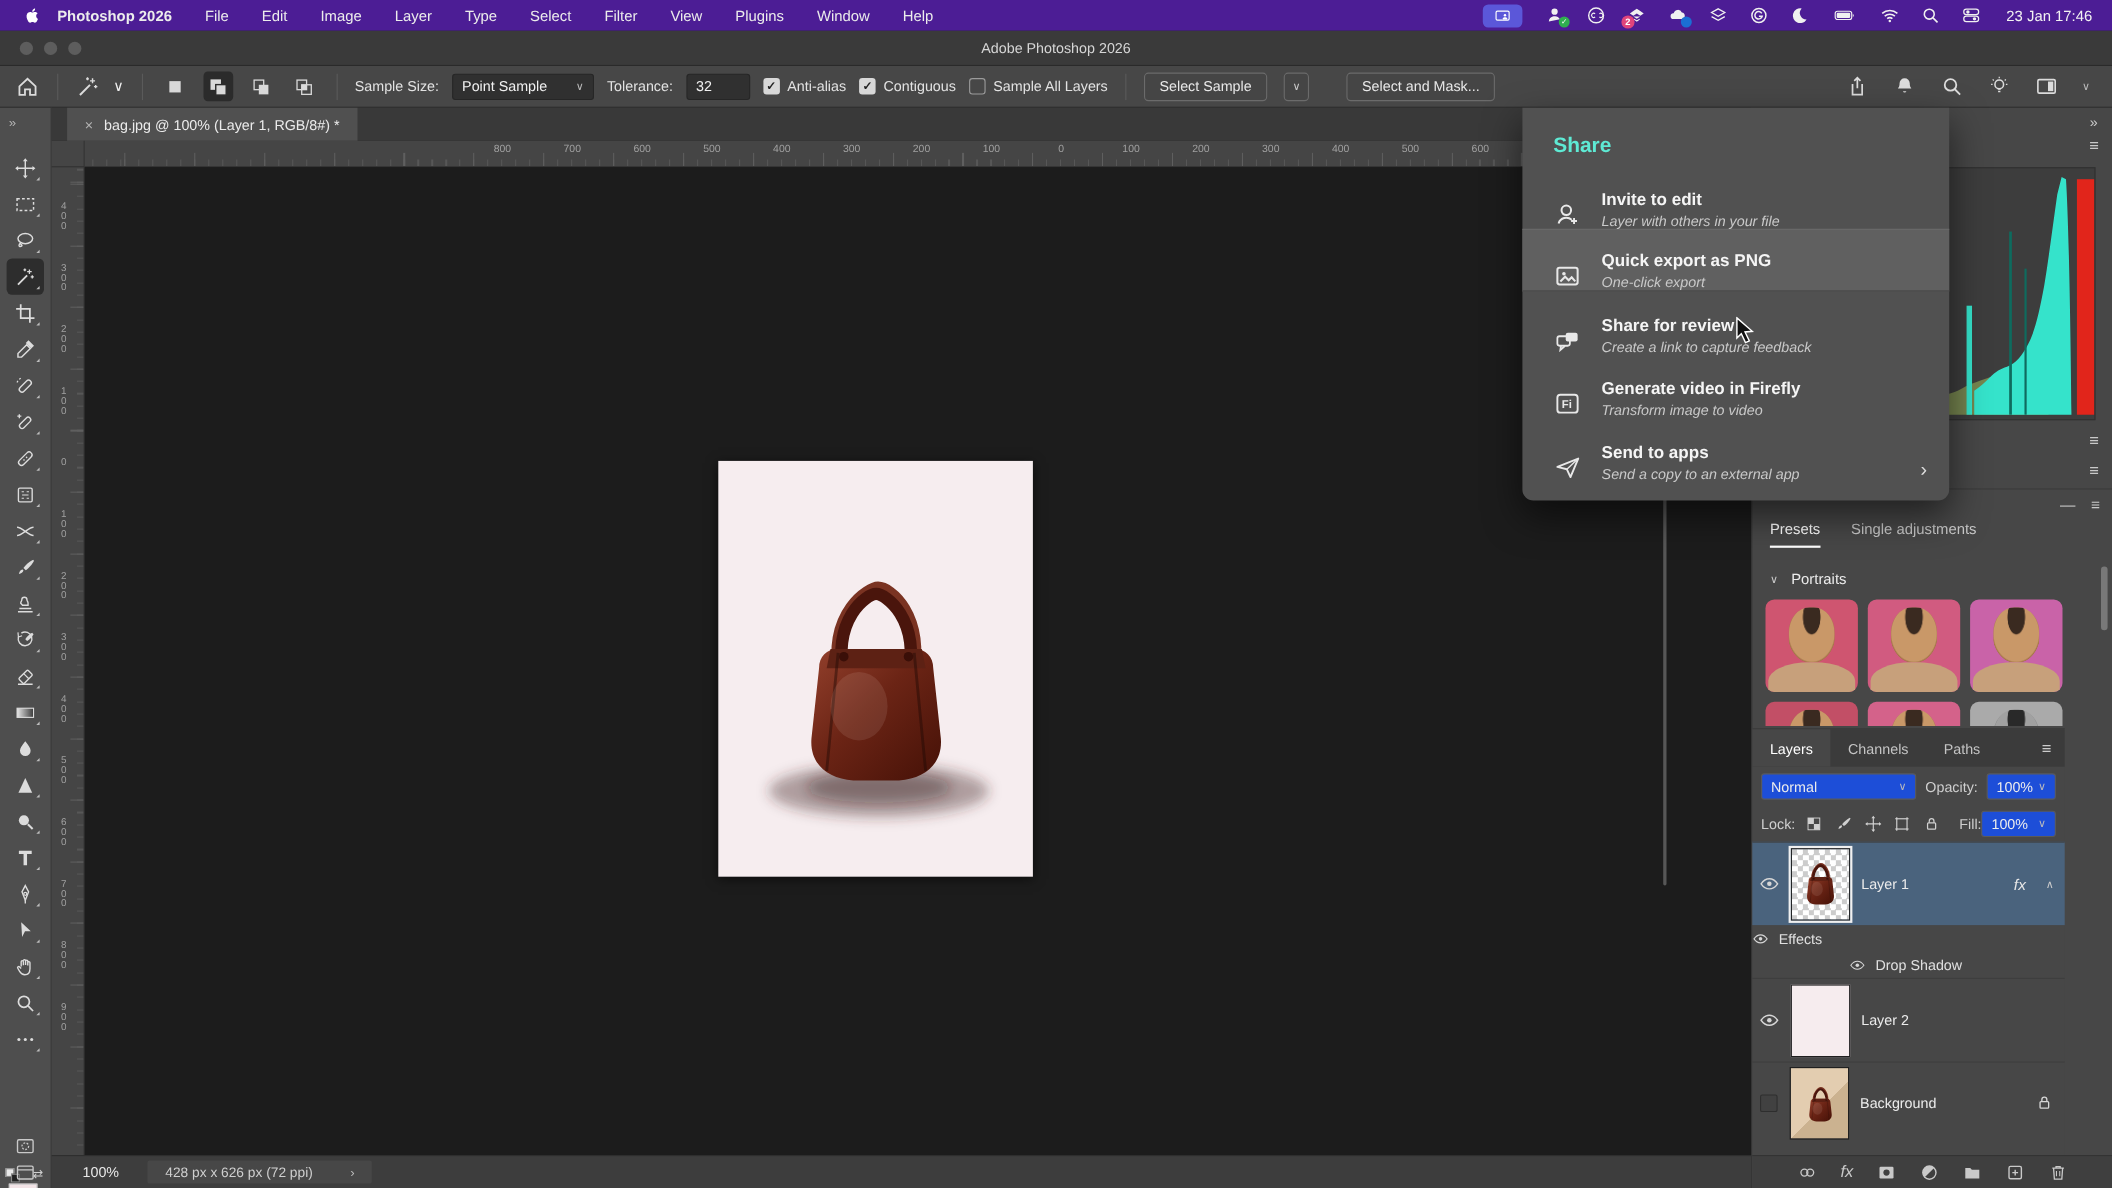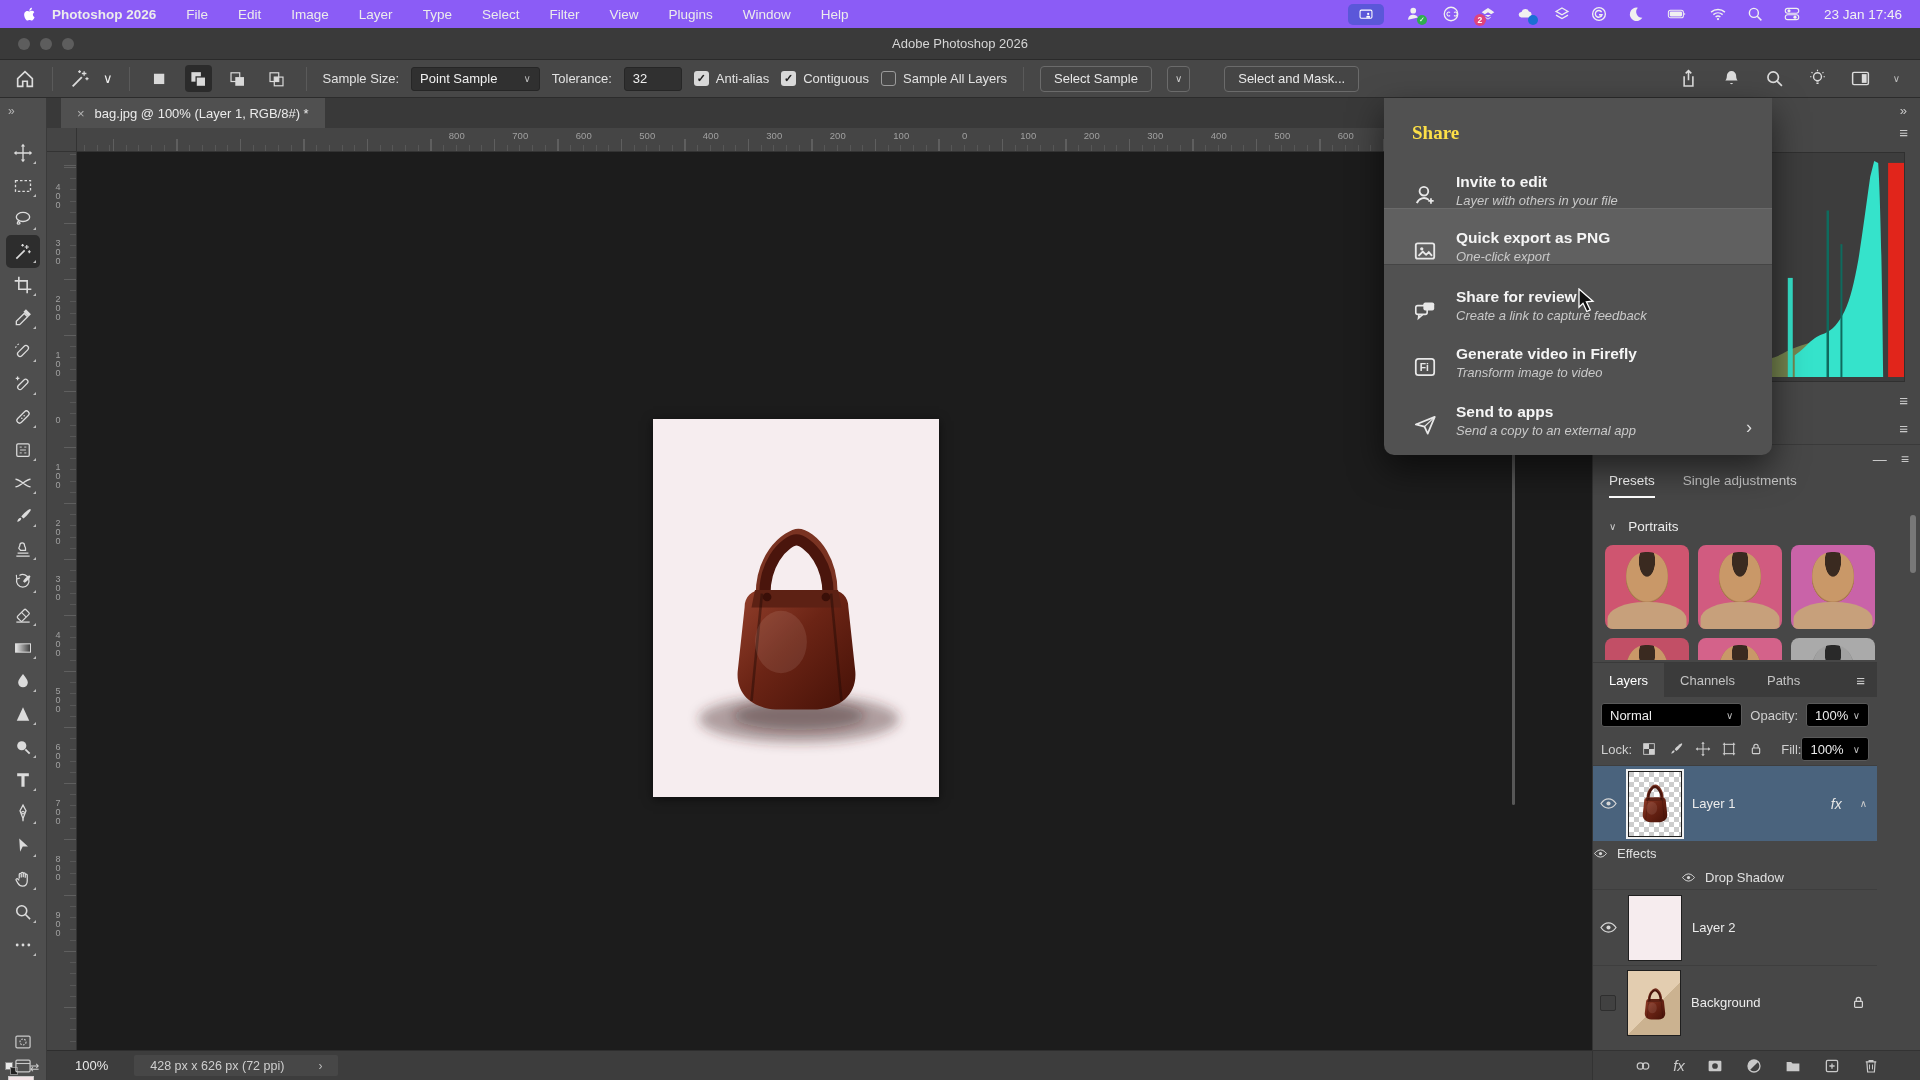--- a/index.html
+++ b/index.html
@@ -1,21 +1,21 @@
 <!DOCTYPE html>
 <html><head>
 <meta charset="utf-8">
 <style>
   * { box-sizing: border-box; margin:0; padding:0; }
   html,body { width:1920px; height:1080px; overflow:hidden; }
   body { font-family:"Liberation Sans", sans-serif; background:#1d1d1d; position:relative; color:#ddd; }
   .abs { position:absolute; }
 
   
-  #menubar { left:0; top:0; width:1920px; height:28px; background:#8b5cf6; display:flex; align-items:center; color:#ececec; font-size:13.5px; }
+  #menubar { left:0; top:0; width:1920px; height:28px; background:#4c1d95; display:flex; align-items:center; color:#ececec; font-size:13.5px; }
   #menubar .apple { margin:0 14px 0 22px; width:16px; height:16px; color:#fff; }
   .mb-items { display:flex; align-items:center; gap:30px; }
   .mb-items span { cursor:default; }
   .mb-items span:first-child { font-weight:bold; }
   #mb-right { margin-left:auto; display:flex; align-items:center; gap:19px; padding-right:18px; }
   .sico { width:18px; height:18px; color:#f0f0f0; position:relative; display:inline-flex; align-items:center; justify-content:center; }
   .sico svg { width:18px; height:18px; }
   #mirror-chip { background:#5b57d9; border-radius:5px; width:36px; height:21px; display:flex; align-items:center; justify-content:center; margin-right:2px; }
   #mirror-chip svg { width:20px; height:15px; color:#fff; }
   .badge { position:absolute; left:-5px; bottom:-3px; width:12px; height:12px; border-radius:50%; background:#e0447c; color:#fff; font-size:8.5px; font-weight:bold; display:flex; align-items:center; justify-content:center; }
@@ -110,21 +110,21 @@
   #adj-scroll { position:absolute; right:5px; top:70px; width:6px; height:58px; border-radius:3px; background:#787878; }
 
   
   #layers { position:absolute; left:0; top:564px; width:284px; height:418px; background:#474747; border-top:1px solid #3a3a3a; font-size:13px; }
   #layer-tabs { height:34px; background:#3b3b3b; display:flex; align-items:stretch; position:relative; }
   .ltab { display:flex; align-items:center; padding:0 16px; color:#c4c4c4; }
   .ltab.active { background:#474747; color:#fff; }
   #layer-tabs .menu { position:absolute; right:12px; top:9px; color:#ccc; font-size:15px; }
   .lrow { display:flex; align-items:center; padding:0 8px; gap:8px; color:#d8d8d8; }
   #blendrow { height:36px; }
-  .selbox { background:#000000; border:1px solid #5a5a5a; border-radius:3px; height:24px; display:flex; align-items:center; padding:0 8px; color:#ececec; }
+  .selbox { background:#1d4ed8; border:1px solid #5a5a5a; border-radius:3px; height:24px; display:flex; align-items:center; padding:0 8px; color:#ececec; }
   #blend-dd { width:166px; justify-content:space-between; }
   .valbox { width:72px; justify-content:space-between; }
   .chev-s { font-size:10px; color:#bbb; }
   #lockrow { height:32px; gap:0; }
   #lockrow .lk { width:29px; height:22px; display:flex; align-items:center; justify-content:center; color:#d0d0d0; }
   #lockrow .lk svg { width:16px; height:16px; }
   .llabel { color:#cfcfcf; }
   .layerrow { display:flex; align-items:center; gap:10px; height:76px; padding:0 10px 0 6px; border-top:1px solid #3e3e3e; position:relative; }
   .layerrow.sel { background:#4a637d; }
   .eye { width:19px; height:19px; color:#d6d6d6; flex:none; }
@@ -135,21 +135,21 @@
   .fx { font-style:italic; color:#e6e6e6; font-size:14px; }
   .fxchev { font-size:10px; color:#ccc; margin-left:8px; }
   .effrow { display:flex; align-items:center; gap:9px; height:24px; color:#e0e0e0; }
   .effrow .eye { width:15px; height:15px; }
   #bottombar { position:absolute; left:0; bottom:0; width:328px; height:30px; background:#3f3f3f; border-top:1px solid #333; display:flex; align-items:center; justify-content:center; gap:21px; }
   #bottombar svg { width:18px; height:18px; color:#c9c9c9; }
   .emptyvis { width:16px; height:16px; border:1px solid #2e2e2e; background:#414141; border-radius:2px; flex:none; margin:0 1px; }
 
   
   #sharemenu { left:1384px; top:98px; width:388px; height:357px; background:#515151; border-radius:0 0 10px 10px; box-shadow:0 14px 34px rgba(0,0,0,.55); z-index:50; }
-  #sharemenu h2 { font-size:19px; font-weight:bold; color:#fde047; padding:24px 4px 6px 28px;font-family:Liberation Serif, serif; }
+  #sharemenu h2 { font-size:19px; font-weight:bold; color:#5eead4; padding:24px 4px 6px 28px; }
   .smrow { display:flex; align-items:flex-end; height:57.5px; padding:0 20px 0 28px; gap:18px; }
   .smrow.hl { background:#606060; border-top:1px solid #6a6a6a; border-bottom:1px solid #454545; }
   .smico { width:26px; height:26px; color:#e8e8e8; flex:none; }
   .smtxt { flex:1; }
   .smtitle { font-size:15.5px; font-weight:bold; color:#f5f5f5; }
   .smsub { font-size:13px; font-style:italic; color:#c9c9c9; margin-top:2px; }
   .smchev { font-size:18px; color:#ddd; display:none; }
   .smchev.show { display:block; }
 
   #cursor { left:1576px; top:288px; z-index:60; }

